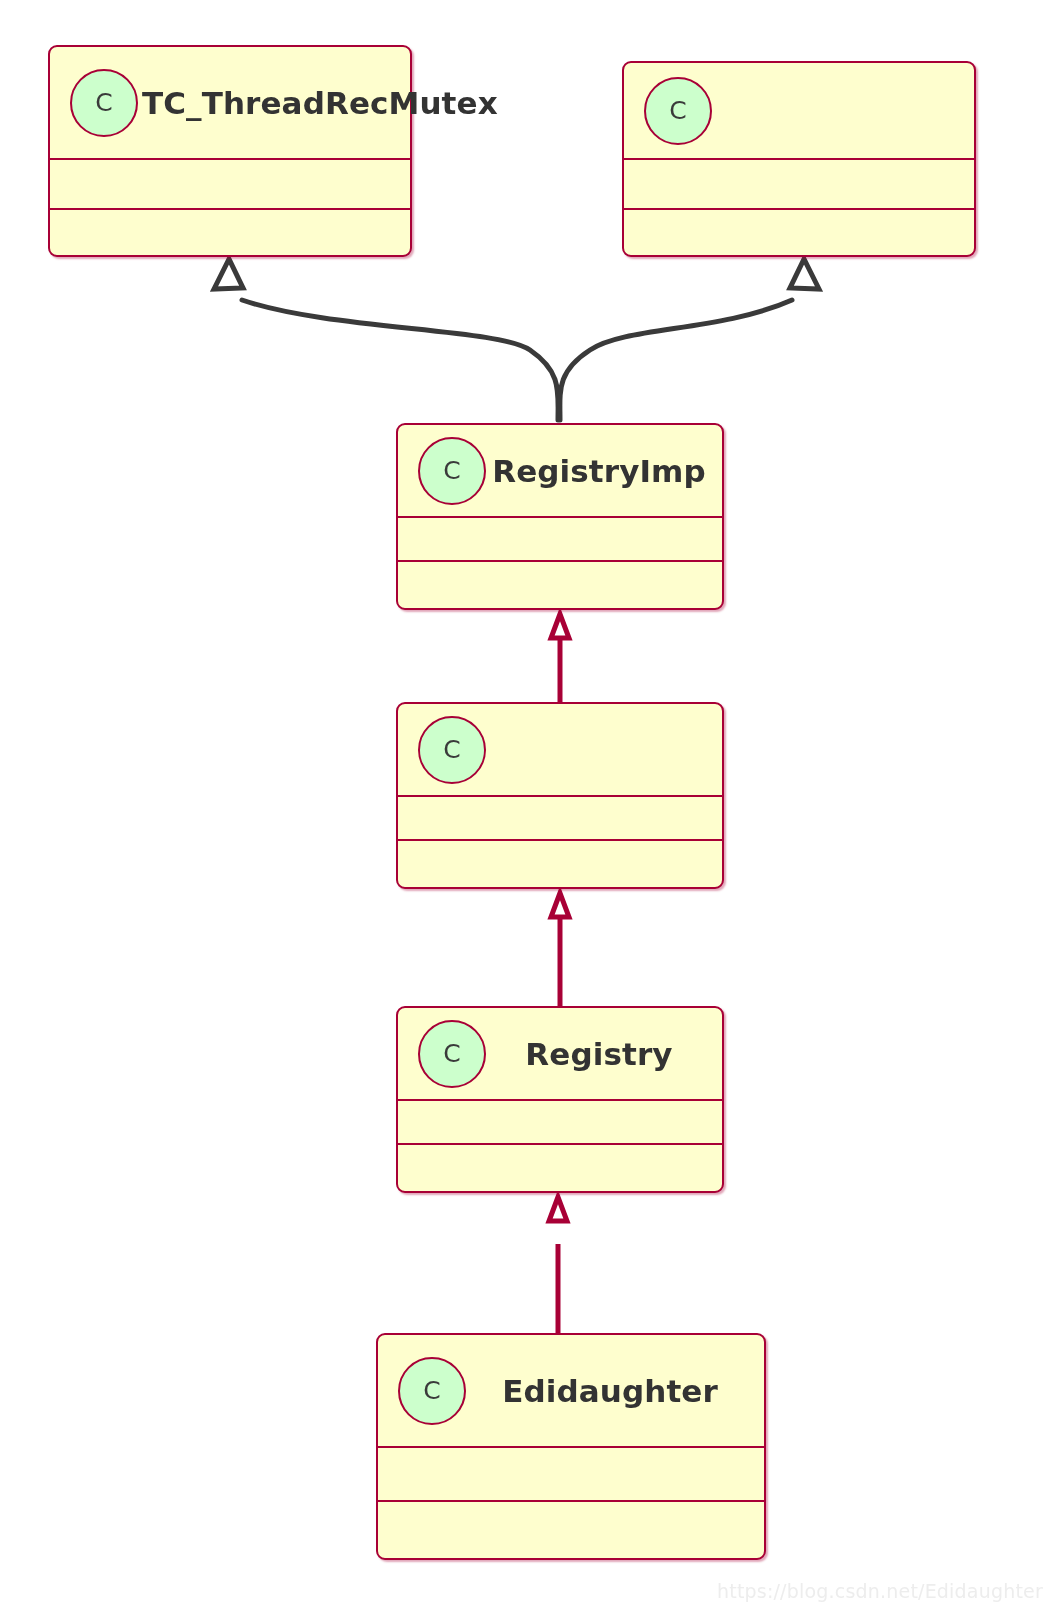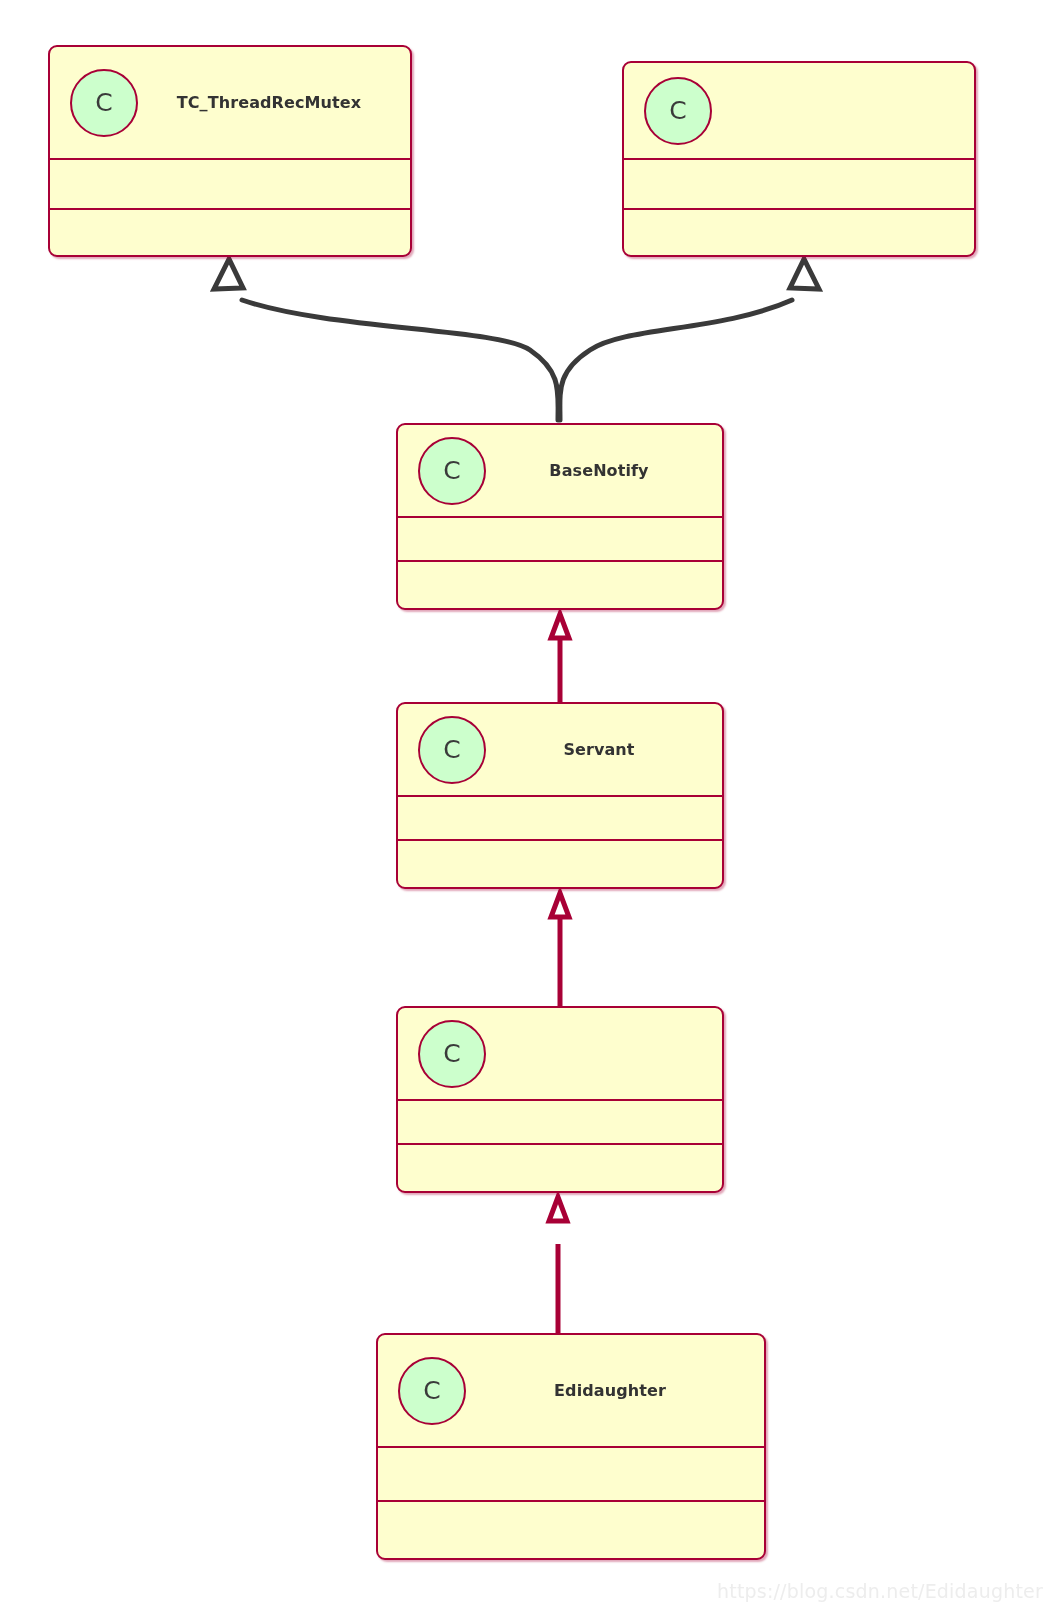--- a/index.html
+++ b/index.html
@@ -52,21 +52,21 @@
     align-items: center;
     justify-content: center;
     font-size: 25px;
     font-weight: 400;
     flex: 0 0 auto;
     margin-left: 20px;
   }
   .class-title {
     flex: 1 1 auto;
     text-align: center;
-    font-size: 16px;
+    font-size: 31px;
     font-weight: bold;
     color: #333333;
     letter-spacing: 0.1px;
     padding-right: 14px;
     padding-left: 4px;
     white-space: nowrap;
   }
 
   
   #edges {
@@ -136,38 +136,38 @@
     <div class="uml-header" style="height:97px;">
       <div class="class-badge">C</div>
     </div>
     <div class="uml-compartment divider" style="height:50px;"></div>
     <div class="uml-compartment" style="flex:1 1 auto;"></div>
   </div>
 
   <div class="uml-class" style="left:396px; top:423px; width:328px; height:187px;">
     <div class="uml-header" style="height:93px;">
       <div class="class-badge">C</div>
-      <div class="class-title">BaseNotify</div>
+      <div class="class-title">RegistryImp</div>
     </div>
     <div class="uml-compartment divider" style="height:44px;"></div>
     <div class="uml-compartment" style="flex:1 1 auto;"></div>
   </div>
 
   <div class="uml-class" style="left:396px; top:702px; width:328px; height:187px;">
     <div class="uml-header" style="height:93px;">
       <div class="class-badge">C</div>
-      <div class="class-title">Servant</div>
     </div>
     <div class="uml-compartment divider" style="height:44px;"></div>
     <div class="uml-compartment" style="flex:1 1 auto;"></div>
   </div>
 
   <div class="uml-class" style="left:396px; top:1006px; width:328px; height:187px;">
     <div class="uml-header" style="height:93px;">
       <div class="class-badge">C</div>
+      <div class="class-title">Registry</div>
     </div>
     <div class="uml-compartment divider" style="height:44px;"></div>
     <div class="uml-compartment" style="flex:1 1 auto;"></div>
   </div>
 
   <div class="uml-class" style="left:376px; top:1333px; width:390px; height:227px;">
     <div class="uml-header" style="height:113px;">
       <div class="class-badge">C</div>
       <div class="class-title">Edidaughter</div>
     </div>

